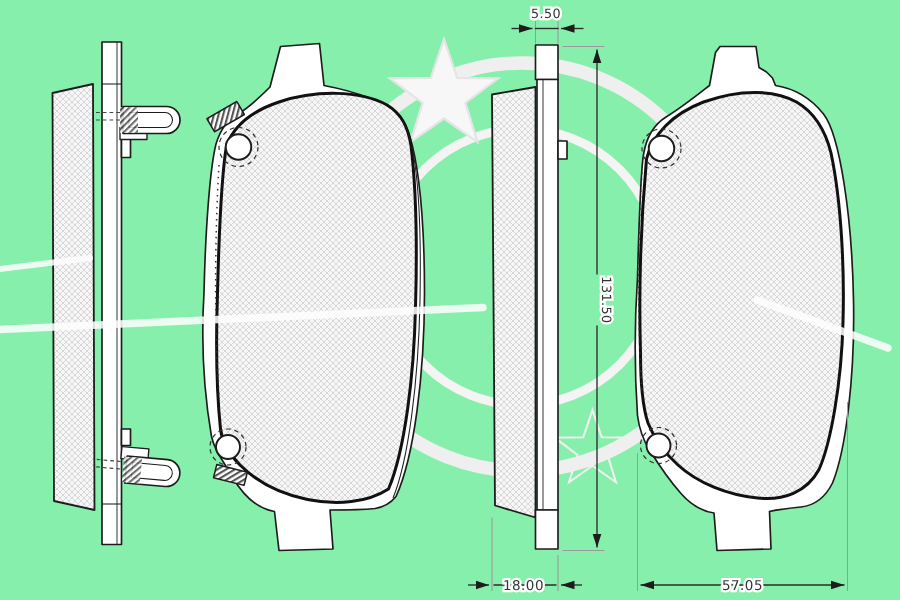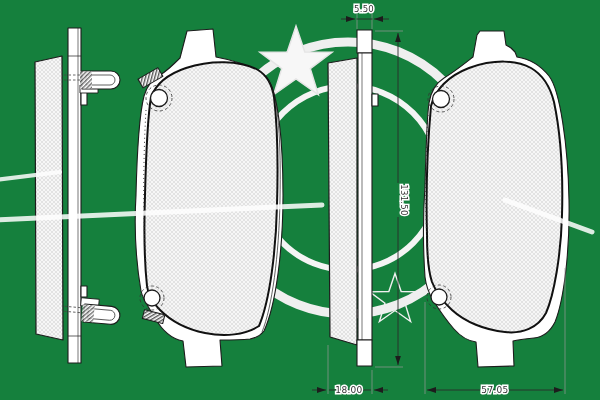--- a/index.html
+++ b/index.html
@@ -1,17 +1,17 @@
 <!DOCTYPE html>
 <html><head>
 <meta charset="utf-8">
 <style>
   html,body{margin:0;padding:0;background:#ffffff;}
   .stage{
-    width:600px;height:400px;position:relative;background:#15803d;overflow:hidden;
+    width:600px;height:400px;position:relative;background:#86efac;overflow:hidden;
     font-family:"DejaVu Sans", sans-serif;
   }
   svg{display:block;}
   text.dim{
     font-family:"DejaVu Sans", sans-serif;
     font-size:9px;
     fill:#333;
     paint-order:stroke;
     stroke:#ffffff;
     stroke-width:3px;

